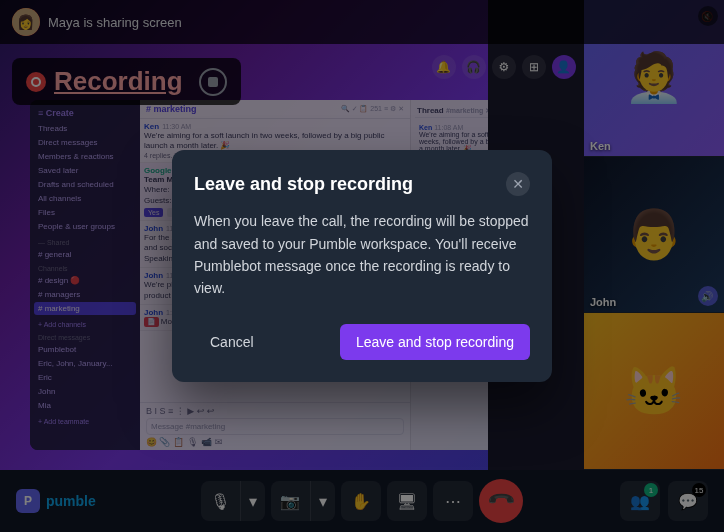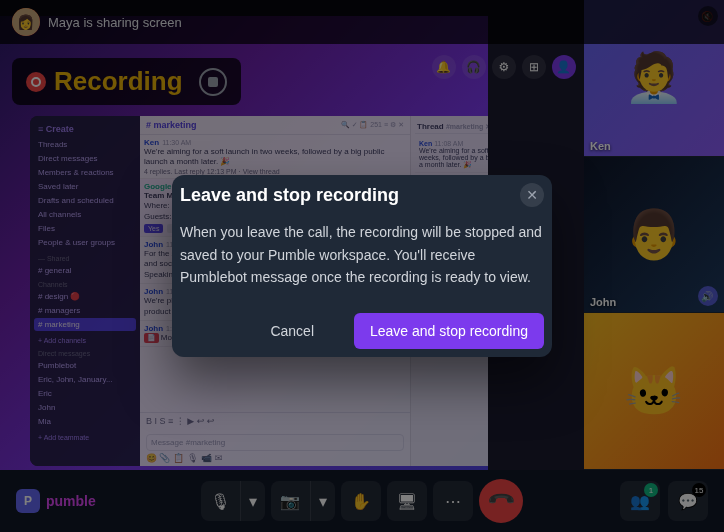--- a/index.html
+++ b/index.html
@@ -8,21 +8,21 @@
       height: 532px;
       background: #1a1a2e;
       font-family: -apple-system, BlinkMacSystemFont, 'Segoe UI', sans-serif;
       overflow: hidden;
       position: relative;
     }
 
     
     .screen-share-bg {
       position: absolute;
-      top: 16px; left: 0;
+      top: 0; left: 0;
       width: 488px;
       height: 470px;
       background: linear-gradient(135deg, #2d1b69 0%, #6b21a8 30%, #7c3aed 60%, #4f46e5 100%);
       overflow: hidden;
     }
 
     
     .top-bar {
       position: absolute;
       top: 0; left: 0; right: 0;
@@ -73,23 +73,24 @@
       background: #ef4444;
       display: flex; align-items: center; justify-content: center;
     }
     .rec-dot-inner {
       width: 10px; height: 10px;
       border-radius: 50%;
       background: #ef4444;
       border: 2px solid white;
     }
     .recording-text {
-      color: #eab308;
+      color: #fca5a5;
       font-size: 26px;
       font-weight: 600;
+      text-decoration: underline;
     }
     .rec-stop-btn {
       width: 28px; height: 28px;
       border-radius: 50%;
       border: 2px solid #9ca3af;
       background: transparent;
       display: flex; align-items: center; justify-content: center;
       margin-left: 8px;
     }
     .rec-stop-square {
@@ -179,21 +180,21 @@
       display: flex;
       align-items: center;
       justify-content: center;
     }
 
     
     .modal-dialog {
       background: #1f2937;
       border-radius: 12px;
       width: 380px;
-      padding: 8px;
+      padding: 22px;
       position: relative;
       box-shadow: 0 25px 50px rgba(0,0,0,0.5);
     }
     .modal-header {
       display: flex;
       align-items: center;
       justify-content: space-between;
       margin-bottom: 14px;
     }
     .modal-title {
@@ -212,21 +213,21 @@
       font-size: 14px;
     }
     .modal-body {
       color: #d1d5db;
       font-size: 14px;
       line-height: 1.6;
       margin-bottom: 24px;
     }
     .modal-footer {
       display: flex;
-      justify-content: flex-end;
+      justify-content: space-between;
       gap: 24px;
     }
     .btn-cancel {
       background: transparent;
       border: none;
       color: #d1d5db;
       font-size: 14px;
       font-weight: 500;
       padding: 10px 16px;
       border-radius: 6px;
@@ -269,21 +270,21 @@
     .pumble-icon {
       width: 24px; height: 24px;
       background: #6366f1;
       border-radius: 6px;
       display: flex; align-items: center; justify-content: center;
       color: white;
       font-size: 12px;
       font-weight: bold;
     }
     .pumble-name {
-      color: #d946ef;
+      color: #0ea5e9;
       font-size: 14px;
       font-weight: 600;
     }
     .toolbar-center {
       display: flex;
       align-items: center;
       gap: 6px;
     }
     .toolbar-right {
       display: flex;
@@ -489,21 +490,21 @@
               <span class="slack-msg-header">John</span>
               <span class="slack-msg-time">1:00 AM</span>
             </div>
             <div style="display:flex; align-items:center; gap:2px;">
               <span style="background:#ef4444; color:white; padding:1px 3px; border-radius:2px; font-size:7px;">📄</span>
               <span class="slack-msg-text">Monthly report for January</span>
             </div>
           </div>
         </div>
         <div style="background:#fff; border-top:1px solid #e5e7eb; padding:3px 6px;">
-          <div style="display:flex; gap:3px; color:#6b7280; font-size:9px; margin-bottom:8px;">B I S ≡ ⋮ ▶ ↩ ↩</div>
+          <div style="display:flex; gap:3px; color:#6b7280; font-size:9px; margin-bottom:2px;">B I S ≡ ⋮ ▶ ↩ ↩</div>
           <div style="border:1px solid #e5e7eb; border-radius:4px; padding:3px 4px; color:#9ca3af; font-size:8px;">Message #marketing</div>
           <div style="display:flex; gap:4px; margin-top:2px; color:#6b7280; font-size:9px;">😊 📎 📋 🎙 📹 ✉</div>
         </div>
       </div>
       <div class="slack-thread">
         <div style="color:#374151; font-weight:bold; font-size:8px; padding:2px; border-bottom:1px solid #e5e7eb; margin-bottom:3px;">Thread <span style="color:#9ca3af; font-size:7px;">#marketing ✕</span></div>
         <div class="slack-msg" style="font-size:7px;">
           <div style="color:#1d4ed8; font-weight:bold; font-size:7px;">Ken <span style="color:#9ca3af; font-weight:normal;">11:08 AM</span></div>
           <div style="color:#374151; font-size:7px;">We're aiming for a soft launch in two weeks, followed by a big public launch a month later. 🎉</div>
         </div>

